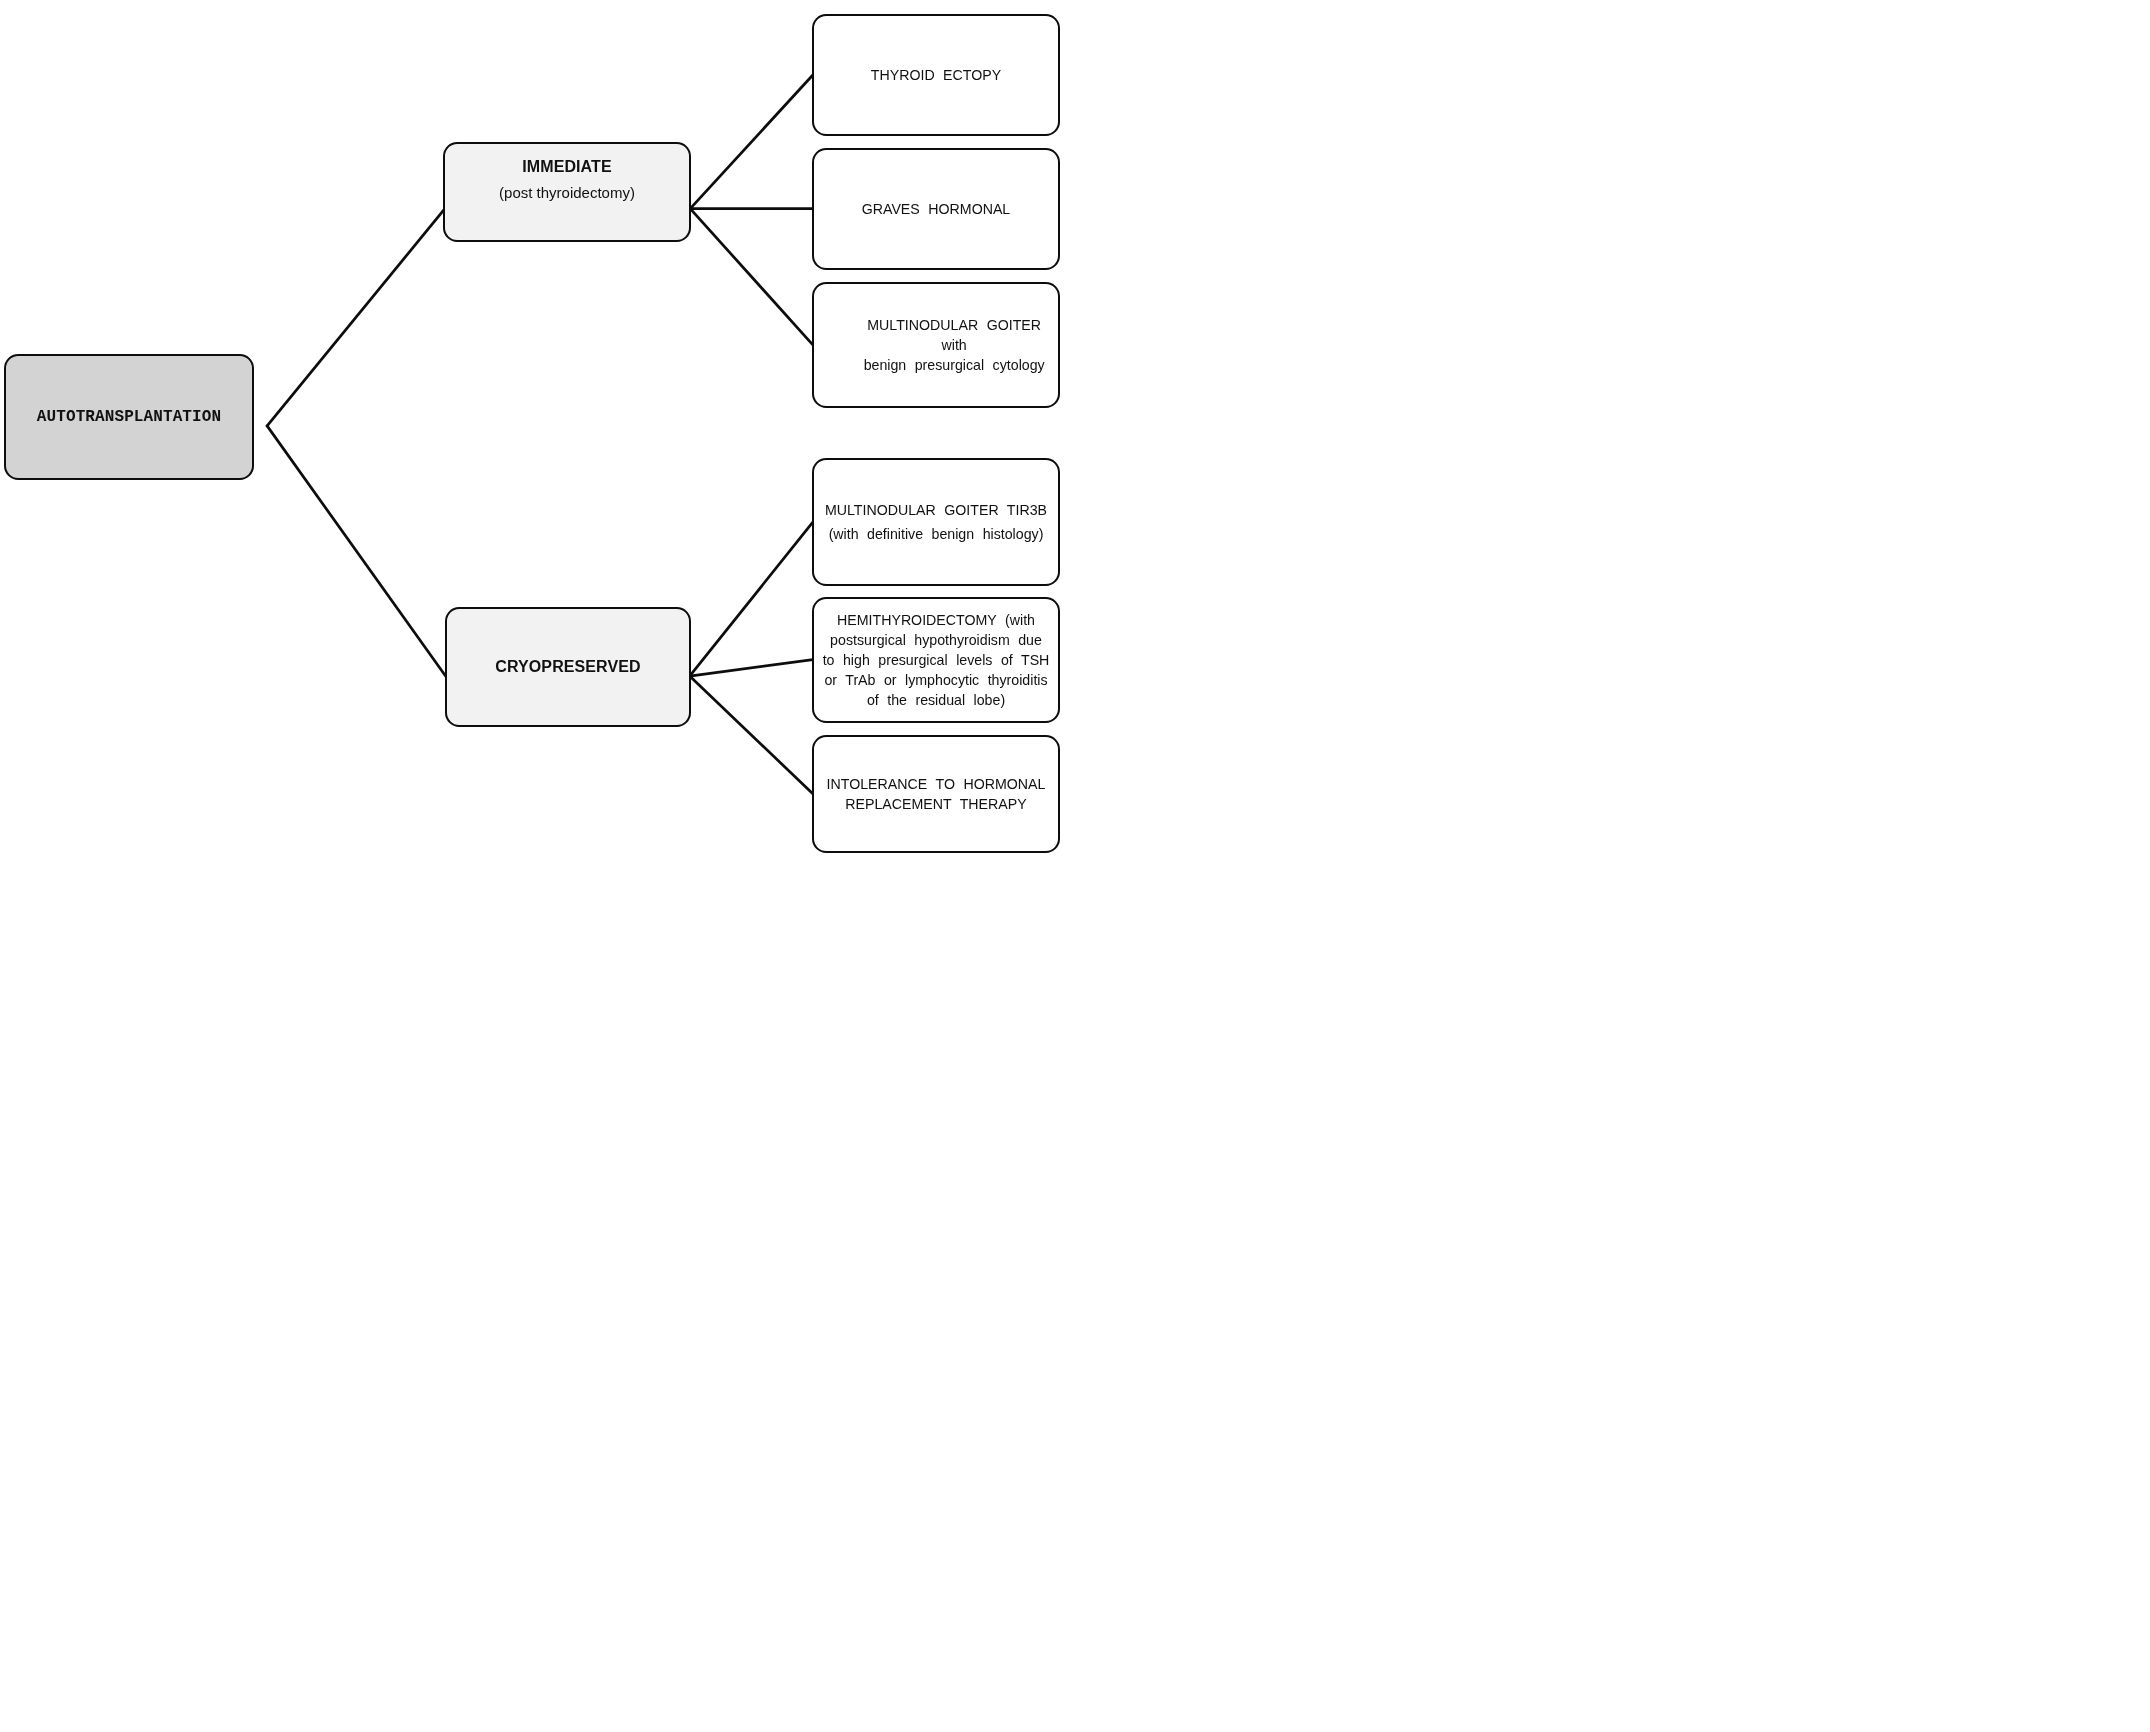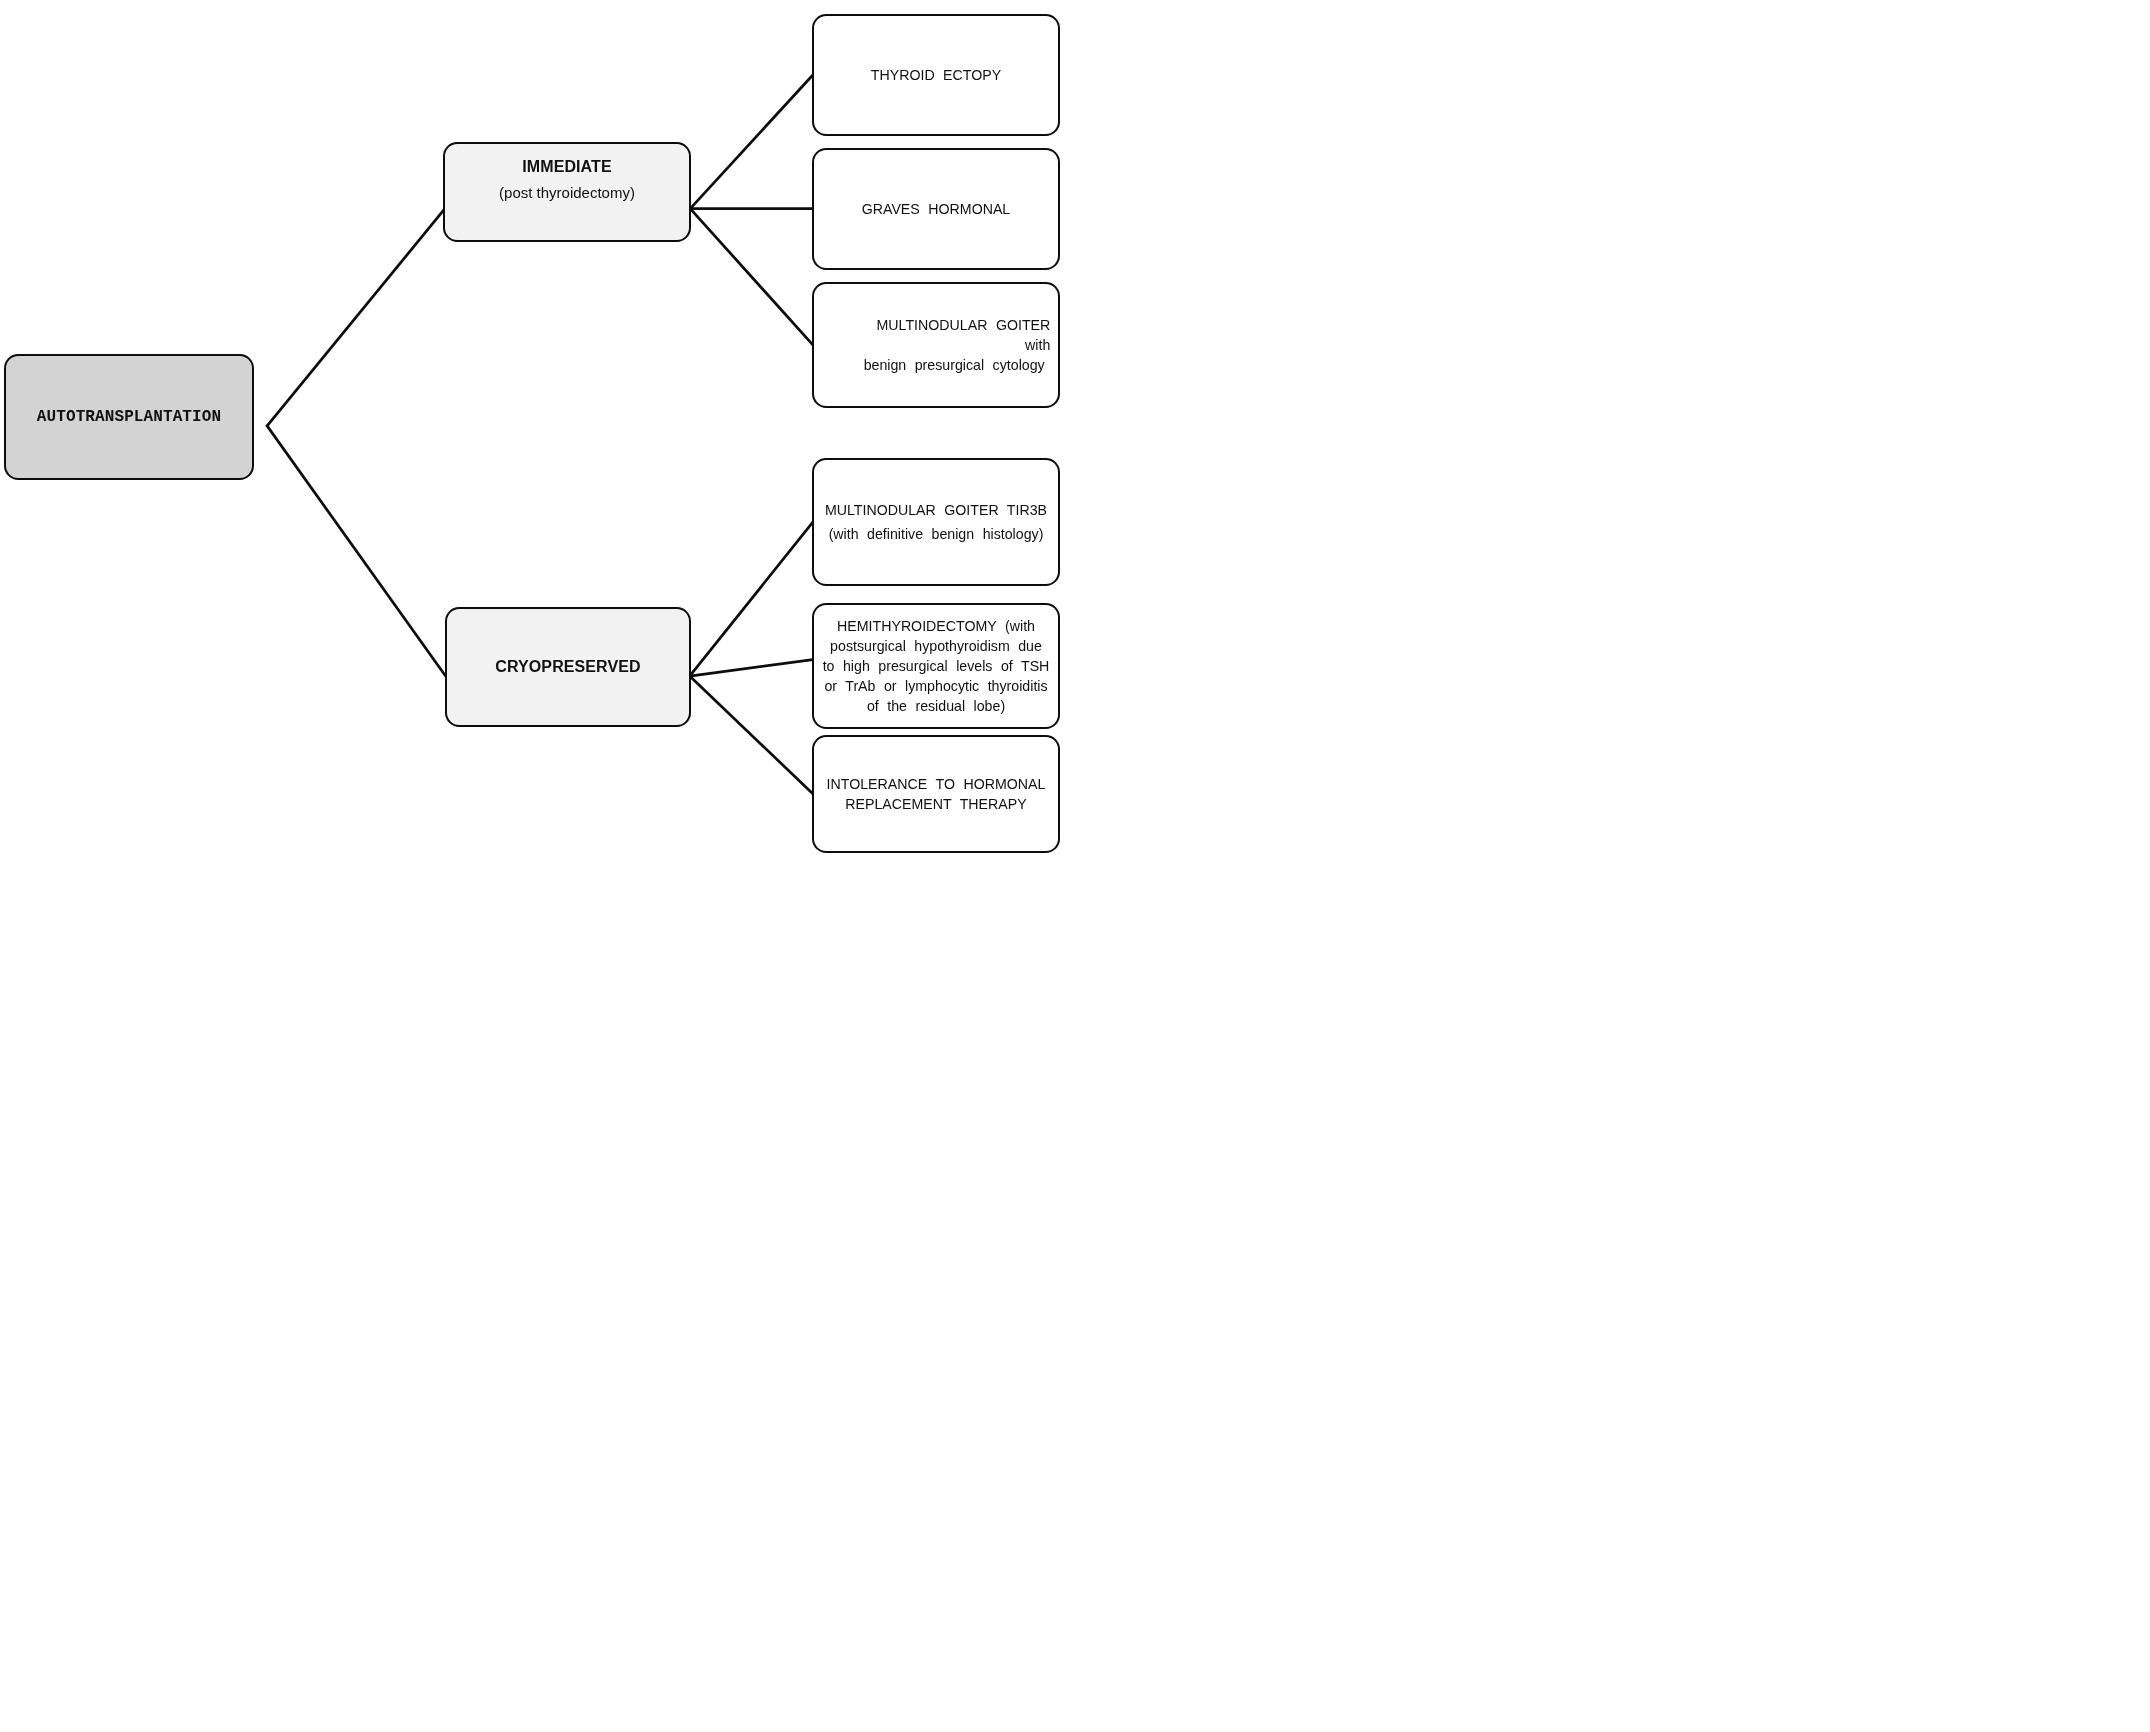--- a/index.html
+++ b/index.html
@@ -29,26 +29,26 @@
     left:4px;top:354px;width:250px;height:126px;font-family:Liberation Mono, monospace;
   }
   .node.branch{background:var(--branch-fill);}
   .node.branch.immediate{left:443px;top:142px;width:248px;height:100px;padding-bottom:25px;}
   .node.branch.cryo{left:445px;top:607px;width:246px;height:120px;}
   .node.leaf{background:var(--leaf-fill);left:812px;width:248px;padding:4.4px 7.7px;}
   .node.leaf.l1{top:14.2px;height:122px;}
   .node.leaf.l2{top:148px;height:122px;}
   .node.leaf.l3{top:282px;height:126px;padding-left:44px;}
   .node.leaf.l4{top:458px;height:128px;}
-  .node.leaf.l5{top:597px;height:126px;margin-top:6px;}
+  .node.leaf.l5{top:597px;height:126px;}
   .node.leaf.l6{top:735px;height:118px;}
   .root-label{font-weight:bold;font-size:16px;letter-spacing:0.1px;}
   .branch-title{font-weight:bold;font-size:16px;letter-spacing:0.1px;}
   .branch-subtitle{font-size:15px;margin-top:7.7px;}
-  .leaf-line{font-size:14.2px;line-height:20px;word-spacing:0.32em;text-align:right;}
+  .leaf-line{font-size:14.2px;line-height:20px;word-spacing:0.32em;}
   .node.leaf.l4 .leaf-line{line-height:24px;}
 </style>
 </head>
 <body>
 
 <div id="canvas">
 
   <svg class="connectors" viewBox="0 0 1964 1582" aria-hidden="true">
     <path d="M488,778 L812,382"></path>
     <path d="M488,778 L814,1235"></path>

